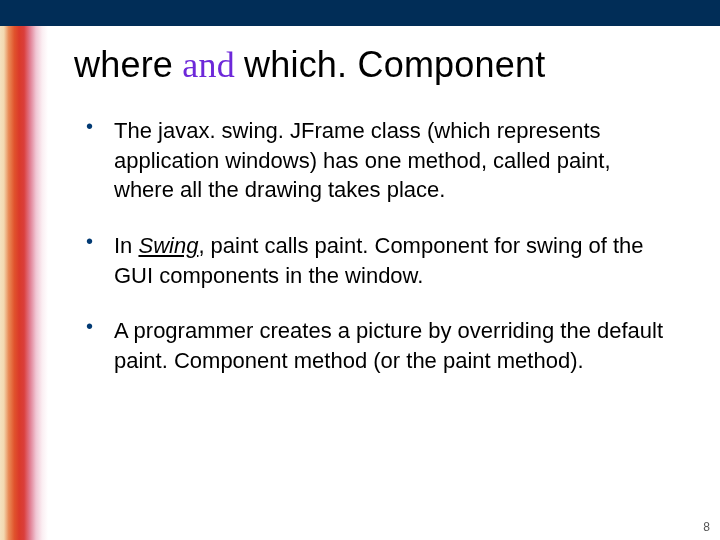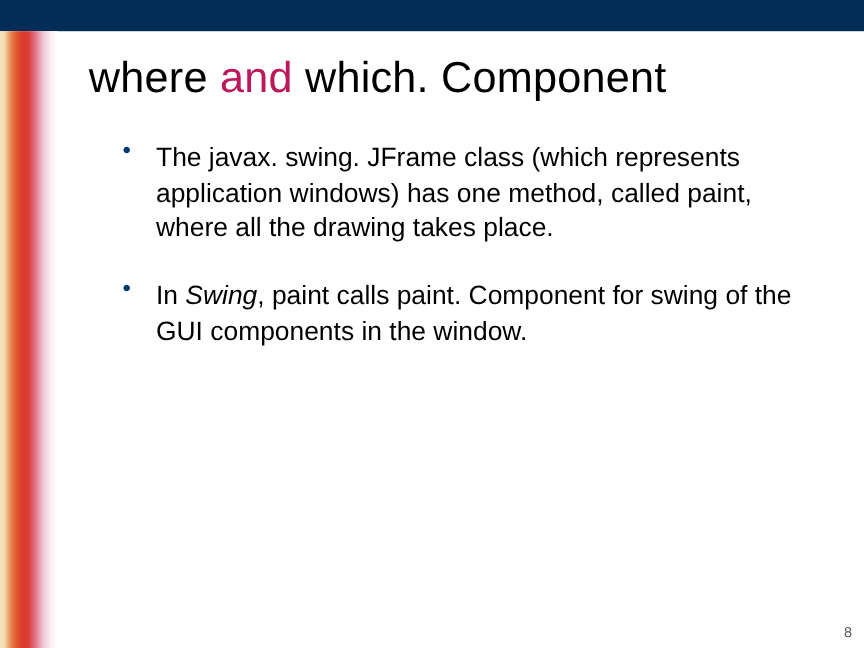--- a/index.html
+++ b/index.html
@@ -50,44 +50,46 @@
     padding: 18px 34px 0 26px;
     box-sizing: border-box;
   }
   h1.title {
     margin: 0 0 30px 0;
     font-size: 36px;
     font-weight: 400;
     letter-spacing: 0.2px;
   }
   .title .conj {
-    color: #be185d;
+    color: #6d28d9;
+    font-family: Liberation Serif, serif;
   }
   ul.points {
     list-style: none;
-    margin: 16px;
+    margin: 0;
     padding: 0 0 0 10px;
   }
   ul.points li {
     position: relative;
     padding-left: 30px;
     margin-bottom: 26px;
     font-size: 22px;
     line-height: 1.35;
   }
   ul.points li::before {
     content: "•";
     position: absolute;
     left: 2px;
     top: -3px;
     font-size: 20px;
     color: #013a73;
   }
   .italic {
     font-style: italic;
+    text-decoration: underline;
   }
   .page-num {
     position: absolute;
     right: 10px;
     bottom: 6px;
     font-size: 12px;
     color: #555;
   }
 </style>
 </head>
@@ -102,17 +104,20 @@
     <span>where</span><span class="conj"> and </span><span>which. Component</span>
   </h1>
 
   <ul class="points">
     <li>
       <span>The javax. swing. JFrame class (which represents application windows) has one method, called paint, where all the drawing takes place.</span>
     </li>
     <li>
       <span>In </span><span class="italic">Swing</span><span>, paint calls paint. Component for swing of the GUI components in the window.</span>
     </li>
+    <li>
+      <span>A programmer creates a picture by overriding the default paint. Component method (or the paint method).</span>
+    </li>
   </ul>
 
 </div>
 
 <div class="page-num">8</div>
 
 </body></html>

